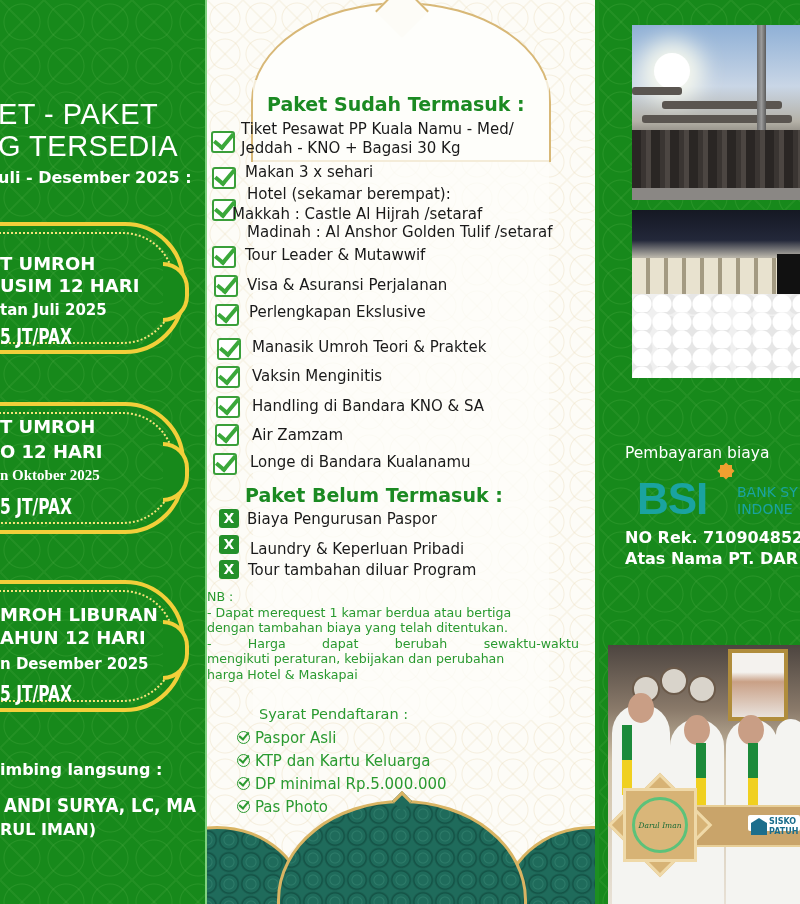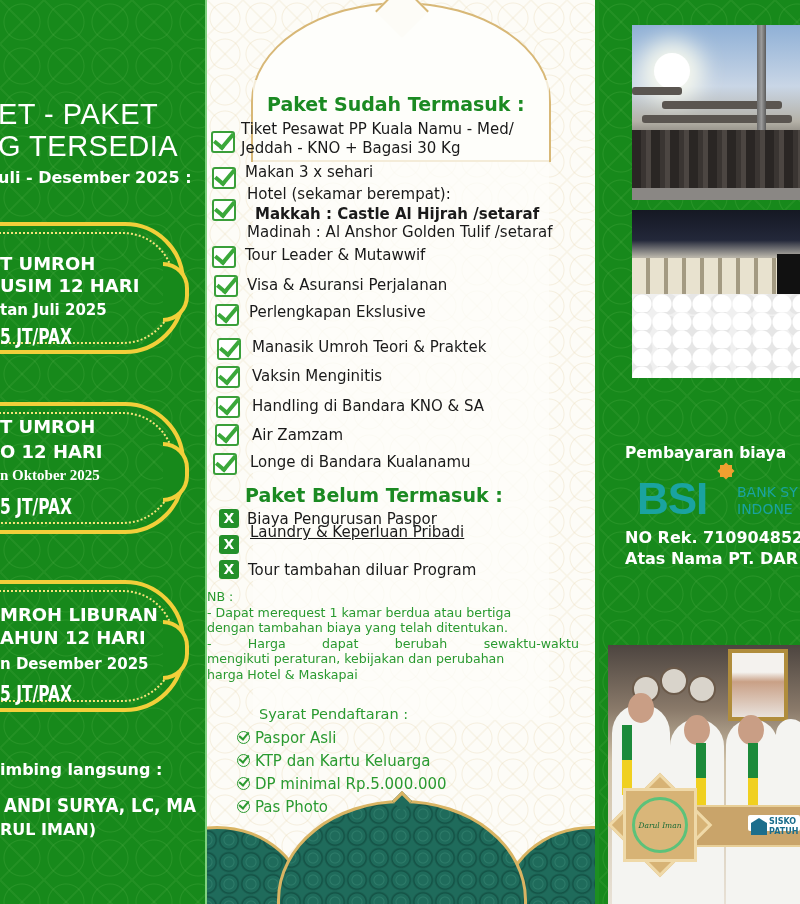--- a/index.html
+++ b/index.html
@@ -125,21 +125,21 @@
     background: linear-gradient(180deg, #151823 0%, #23283a 18%, #b7b3a8 28%, #d8d2c0 40%, #e9e9ea 55%, #f1f1f1 100%); }
   .mosque-band { position: absolute; left: 0; top: 48px; width: 145px; height: 36px;
     background: repeating-linear-gradient(90deg, #e8e2cf 0 14px, #a39a82 14px 18px); }
   .pilgrims { position: absolute; left: 0; top: 84px; width: 100%; height: 84px;
     background:
       radial-gradient(circle at 10px 10px, #ffffff 9px, transparent 10px),
       radial-gradient(circle at 10px 10px, #e6e6e6 10px, transparent 11px);
     background-size: 20px 18px, 26px 22px; background-color: #f0f0f0; }
   .kaabah { position: absolute; left: 145px; top: 44px; width: 23px; height: 48px; background: #111; }
 
-  .pay-title { position: absolute; left: 26px; top: 444px; color: #fff; font-weight: bold; font-size: 15.5px; white-space: nowrap; }
+  .pay-title { position: absolute; left: 26px; top: 444px; color: #fff; font-weight: normal; font-size: 15.5px; white-space: nowrap; }
   .bsi-logo { position: absolute; left: 38px; top: 474px; color: #1aa3a0; font-weight: bold; font-size: 44px; letter-spacing: -1px; font-family: "Liberation Sans", sans-serif; }
   .bsi-star { position: absolute; left: 121px; top: 465px; width: 12px; height: 12px; background: #f0a030; transform: rotate(45deg); }
   .bsi-star2 { position: absolute; left: 121px; top: 465px; width: 12px; height: 12px; background: #f0a030; }
   .bsi-sub { position: absolute; left: 138px; top: 484px; color: #1aa3a0; font-size: 14px; line-height: 17px; white-space: nowrap; }
   .acc-line { position: absolute; left: 26px; color: #fff; font-weight: bold; font-size: 16px; white-space: nowrap; }
 
   .photo3 { left: 9px; top: 645px; width: 192px; height: 259px;
     background: linear-gradient(180deg, #4d4540 0%, #8a7a6a 25%, #d0c2a8 45%, #e8e1d6 100%); }
   .frame { position: absolute; left: 120px; top: 4px; width: 60px; height: 72px; border: 4px solid #b08d3c; background: linear-gradient(180deg,#f4f2ee 0%, #f4f2ee 30%, #c9a086 45%, #e9e2dc 100%); }
   .clock { position: absolute; width: 28px; height: 28px; border-radius: 50%; background: #d9d4cb; border: 2px solid #6b5a4a; }
@@ -194,21 +194,21 @@
 
   <div class="chk" style="left:4px; top:131px;"></div>
   <div class="inc-text" style="left:34px; top:120px;">Tiket Pesawat PP Kuala Namu - Med/</div>
   <div class="inc-text" style="left:34px; top:139px;">Jeddah - KNO + Bagasi 30 Kg</div>
 
   <div class="chk" style="left:5px; top:167px;"></div>
   <div class="inc-text" style="left:38px; top:163px;">Makan 3 x sehari</div>
 
   <div class="chk" style="left:5px; top:199px;"></div>
   <div class="inc-text" style="left:40px; top:185px;">Hotel (sekamar berempat):</div>
-  <div class="inc-text" style="left:48px; top:205px;font-weight:bold;">Makkah : Castle Al Hijrah /setaraf</div>
+  <div class="inc-text" style="left:25px; top:205px;">Makkah : Castle Al Hijrah /setaraf</div>
   <div class="inc-text" style="left:40px; top:223px;">Madinah : Al Anshor Golden Tulif /setaraf</div>
 
   <div class="chk" style="left:5px; top:246px;"></div>
   <div class="inc-text" style="left:38px; top:246px;">Tour Leader &amp; Mutawwif</div>
 
   <div class="chk" style="left:7px; top:275px;"></div>
   <div class="inc-text" style="left:40px; top:276px;">Visa &amp; Asuransi Perjalanan</div>
 
   <div class="chk" style="left:8px; top:304px;"></div>
   <div class="inc-text" style="left:42px; top:303px;">Perlengkapan Ekslusive</div>
@@ -227,21 +227,21 @@
 
   <div class="chk" style="left:6px; top:453px;"></div>
   <div class="inc-text" style="left:43px; top:453px;">Longe di Bandara Kualanamu</div>
 
   <div class="sec-title" style="left:38px; top:484px;">Paket Belum Termasuk :</div>
 
   <div class="exc-box" style="left:12px; top:509px;">X</div>
   <div class="exc-text" style="left:40px; top:510px;">Biaya Pengurusan Paspor</div>
 
   <div class="exc-box" style="left:12px; top:535px;">X</div>
-  <div class="exc-text" style="left:43px; top:523px;text-decoration:underline;">Laundry &amp; Keperluan Pribadi</div>
+  <div class="exc-text" style="left:43px; top:540px;">Laundry &amp; Keperluan Pribadi</div>
 
   <div class="exc-box" style="left:12px; top:560px;">X</div>
   <div class="exc-text" style="left:41px; top:561px;">Tour tambahan diluar Program</div>
 
   <div class="nb">
     <div>NB :</div>
     <div>- Dapat merequest 1 kamar berdua atau bertiga</div>
     <div>dengan tambahan biaya yang telah ditentukan.</div>
     <div class="justify">
       <span>-</span>

